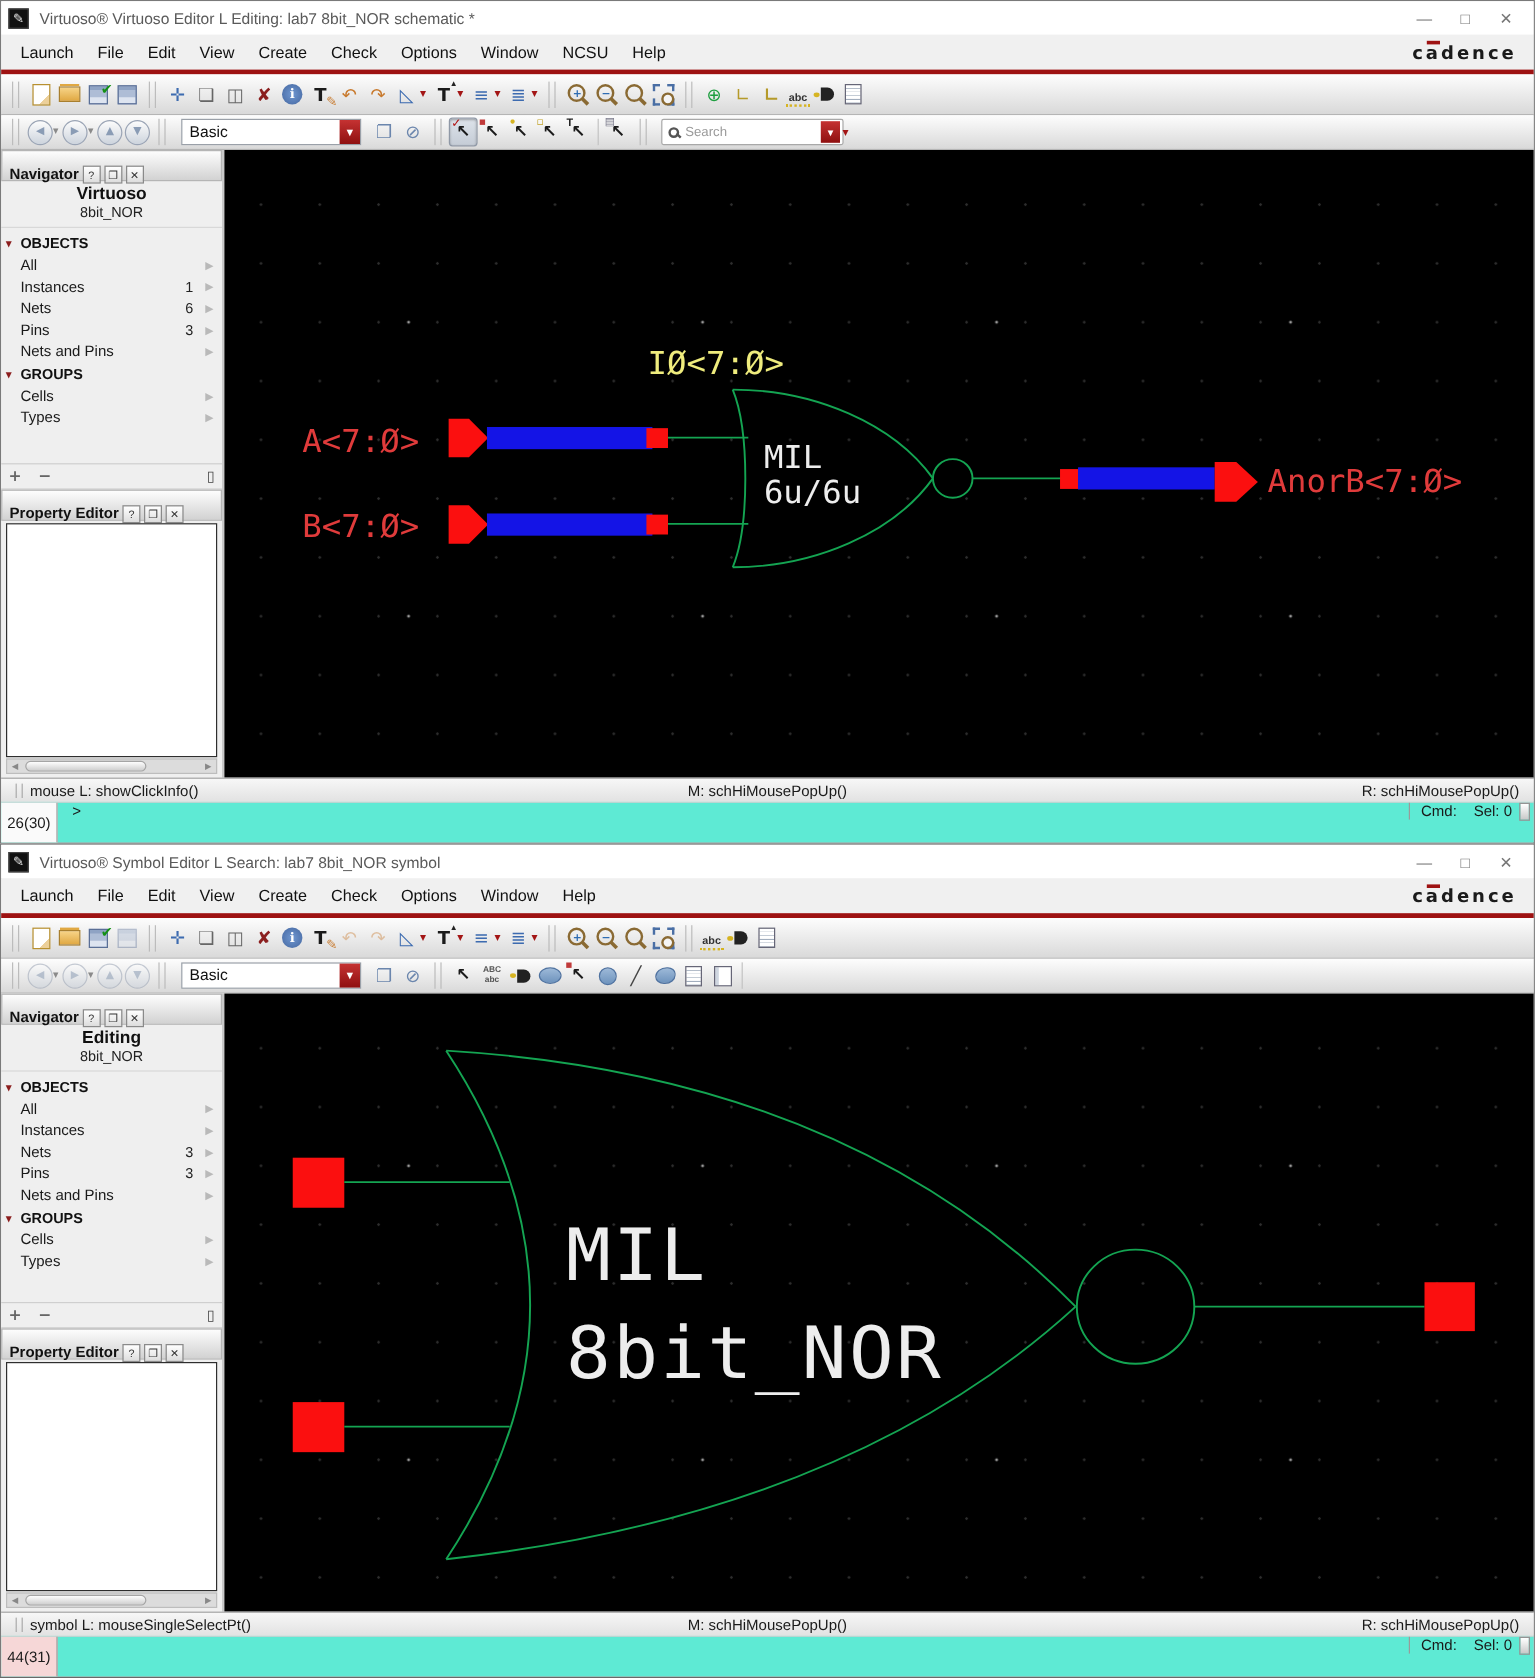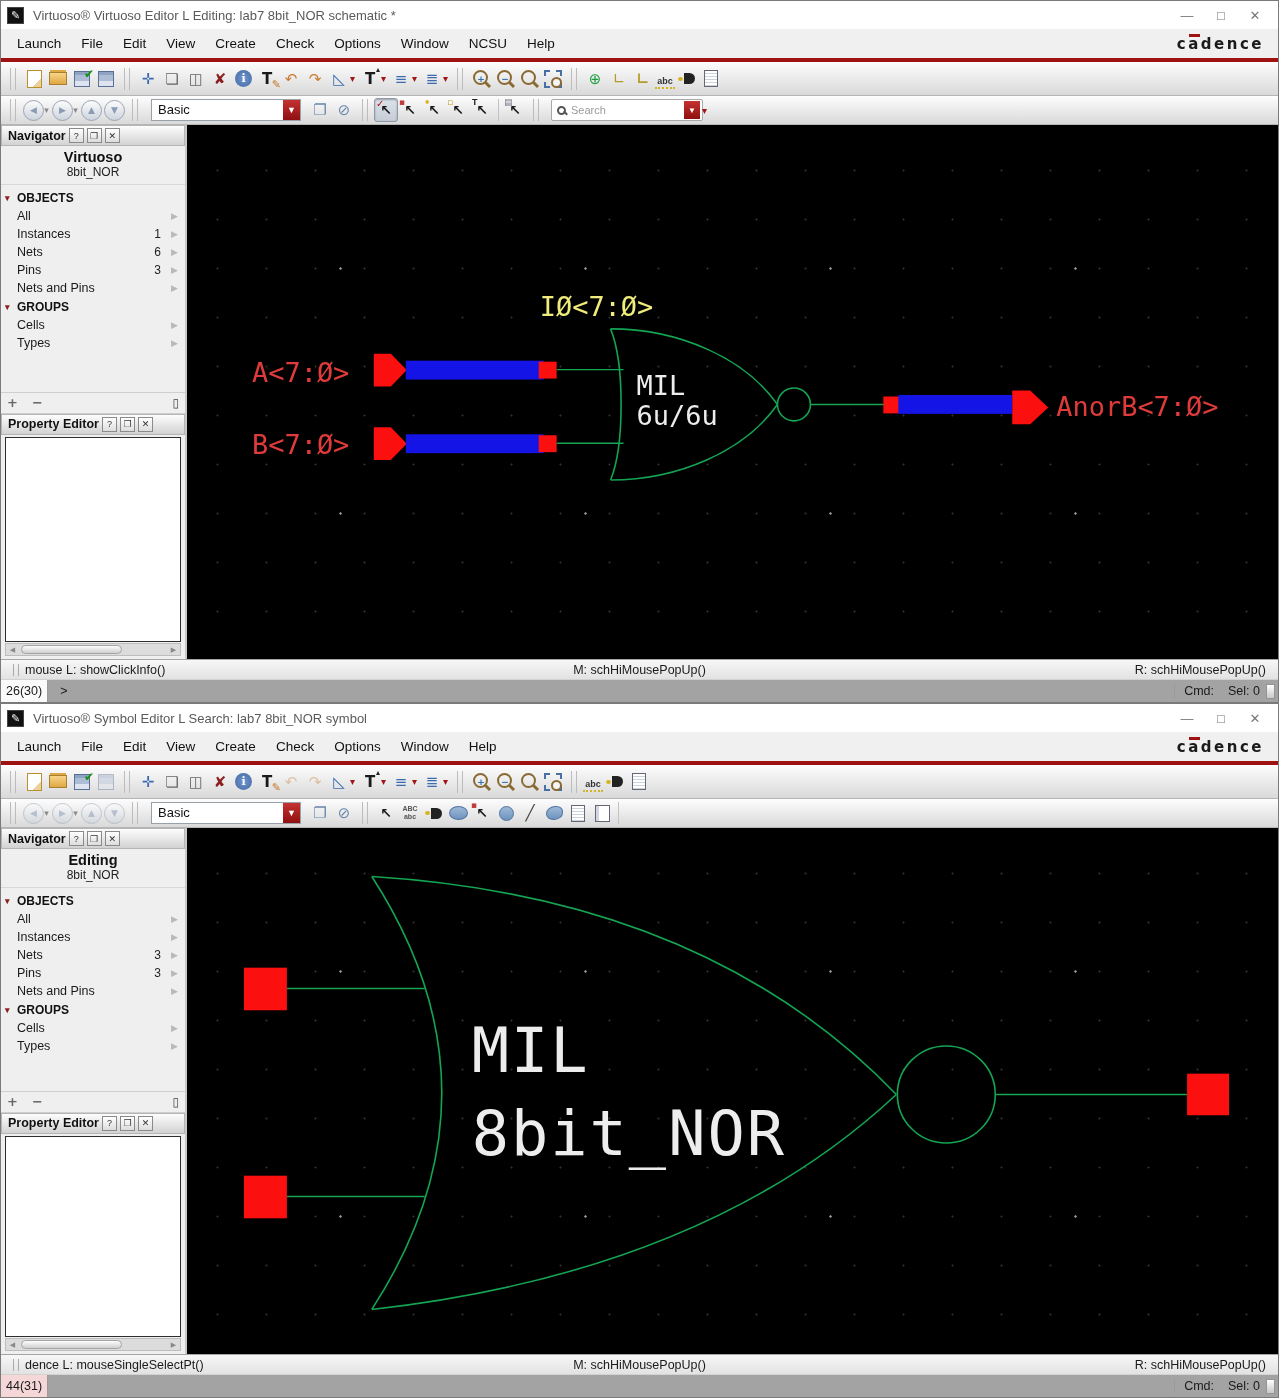--- a/index.html
+++ b/index.html
@@ -67,21 +67,21 @@
   .combo .btn{width:17px;background:linear-gradient(#c53232,#8f1010);color:#fff;font-size:9px;display:flex;align-items:center;justify-content:center}
   .search{display:flex;align-items:center;height:22px;border:1px solid #a8a8a8;background:#fff;width:152px;border-radius:2px;margin-left:6px;flex:none}
   .smag{width:9px;height:9px;border:2px solid #555;border-radius:50%;margin:0 2px 0 5px;position:relative;flex:none}
   .smag::after{content:"";position:absolute;width:5px;height:2px;background:#555;transform:rotate(45deg);right:-4px;bottom:-1px}
   .search input{border:0;outline:0;flex:1;font-size:11px;color:#333;min-width:0;padding:0 3px}
   .search input::placeholder{color:#9a9a9a}
   .search .btn{width:16px;height:18px;background:linear-gradient(#c53232,#8f1010);color:#fff;font-size:8px;display:flex;align-items:center;justify-content:center;margin-right:2px}
   
   .wbody{flex:1;display:flex;min-height:0}
   .leftpanel{width:186px;flex:none;background:#efefef;border-right:2px solid #c9c9c9;display:flex;flex-direction:column;min-height:0}
-  .panelhead{height:21px;background:linear-gradient(#fdfdfd,#d2d2d2);border:1px solid #b5b5b5;display:flex;align-items:center;padding:0 4px;flex:none}
+  .panelhead{height:21px;background:linear-gradient(#fdfdfd,#d2d2d2);border:1px solid #b5b5b5;display:flex;padding:12px 4px;flex:none}
   .panelhead .ph-title{font:bold 12.5px "Liberation Sans",sans-serif;color:#111;margin-left:2px}
   .phbtn{width:15px;height:15px;border:1px solid #8a8a8a;background:linear-gradient(#fff,#ddd);font-size:9px;color:#333;display:flex;align-items:center;justify-content:center;margin-left:3px}
   .phbtn:first-of-type{margin-left:auto}
   .viewblock{padding:3px 4px 5px;border-bottom:1px solid #d8d8d8;text-align:center;flex:none}
   .viewtype{font:bold 14.5px "Liberation Sans",sans-serif;color:#111}
   .viewcell{font-size:12px;color:#222}
   .tree{flex:1;min-height:0;overflow:hidden;padding-top:3px}
   .tree-header{display:flex;align-items:center;padding:3px 4px 2px;font:bold 12px "Liberation Sans",sans-serif;color:#111}
   .tree-item{display:flex;align-items:center;padding:2px 4px;font-size:12.5px;color:#1a1a1a}
   .t-pre{width:12px;font-size:9px;color:#8b1d1d;flex:none}
@@ -99,21 +99,21 @@
   .canvas{flex:1;position:relative;background-color:#000;min-width:0;
     background-image:radial-gradient(circle,#9a9a9a 0.9px,transparent 1.5px),radial-gradient(circle,#2e2e2e 0.8px,transparent 1.3px);
     background-size:245px 245px,49px 49px;background-position:31px 21px,6px 21px}
   .canvas svg{position:absolute;inset:0;width:100%;height:100%}
   .sch-text{font-family:"DejaVu Sans Mono",monospace}
   
   .sb1{height:20px;background:linear-gradient(#f7f7f7,#e2e2e2);border-top:1px solid #a5a5a5;display:flex;align-items:center;font-size:12.5px;color:#1a1a1a;padding:0 12px;position:relative;flex:none}
   .sb1 .mid{position:absolute;left:0;right:0;text-align:center;pointer-events:none}
   .sb1 .rgt{margin-left:auto;position:relative}
   .sbgrip{width:6px;height:12px;border-left:1px solid #aaa;border-right:1px solid #aaa;margin-right:6px;flex:none}
-  .sb2{height:23px;background:#a3a3a3;display:flex;align-items:center;font-size:12.5px;color:#1a1a1a;border-top:1px solid #d2d2d2;flex:none}
+  .sb2{height:34px;background:#5eead4;display:flex;font-size:12.5px;color:#1a1a1a;border-top:1px solid #d2d2d2;flex:none}
   .linebox{min-width:42px;padding:0 5px;height:100%;display:flex;align-items:center;border-right:1px solid #9a9a9a;background:#fafafa}
   .linebox.pink{background:#f6d7d7}
   .prompt{padding:0 12px}
   .vsep{width:1px;height:14px;background:#9a9a9a;margin:0 9px;margin-left:auto}
   .cmdlbl{margin-right:14px}
   .sellbl{margin-right:6px}
   .grip2{width:9px;height:15px;background:linear-gradient(#fff,#c8c8c8);border:1px solid #949494;margin-right:3px;flex:none}
 </style>
 </head>
 <body>
@@ -546,21 +546,21 @@
         </g>
         <text class="sch-text" x="285" y="246" font-size="62" letter-spacing="2" style="fill:var(--sch_white)">MIL</text>
         <text class="sch-text" x="285" y="330" font-size="62" letter-spacing="2" style="fill:var(--sch_white)">8bit_NOR</text>
         <line x1="809" y1="269" x2="1001" y2="269" style="stroke:var(--sch_green)" stroke-width="1.5"></line>
         <rect x="1001" y="248" width="42" height="42" style="fill:var(--sch_red)"></rect>
       </svg>
     </div>
   </div>
   <div class="sb1">
     <span class="sbgrip"></span>
-    <span style="position:relative;z-index:1">dence L: mouseSingleSelectPt()</span>
+    <span style="position:relative;z-index:1">symbol L: mouseSingleSelectPt()</span>
     <span class="mid">M: schHiMousePopUp()</span>
     <span class="rgt">R: schHiMousePopUp()</span>
   </div>
   <div class="sb2">
     <span class="linebox pink">44(31)</span>
     <span class="prompt"></span>
     <span class="vsep"></span>
     <span class="cmdlbl">Cmd:</span>
     <span class="sellbl">Sel: 0</span>
     <span class="grip2"></span>

